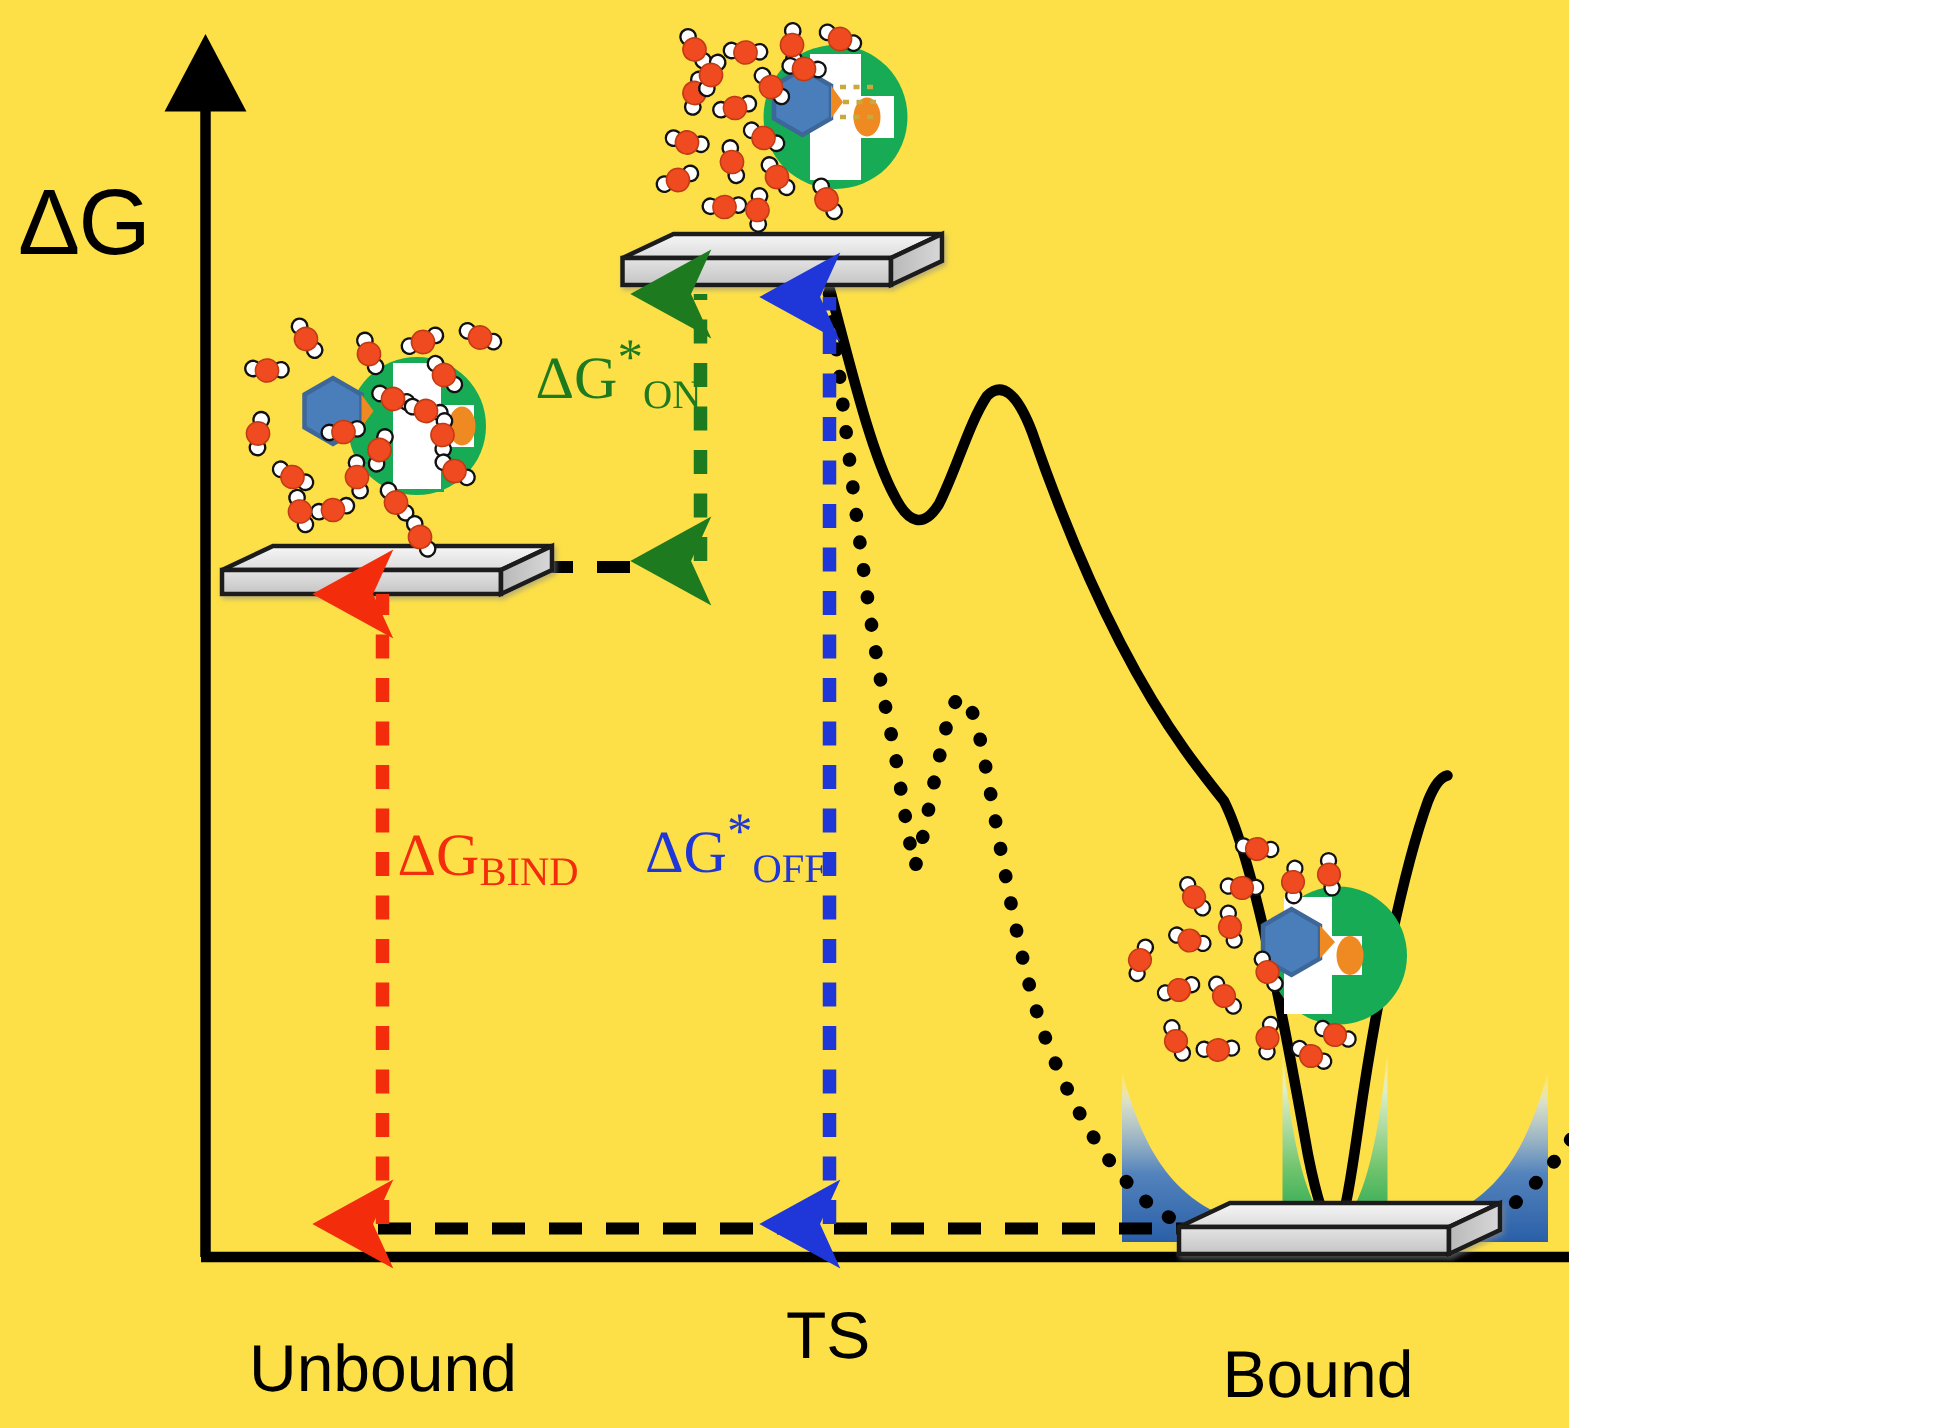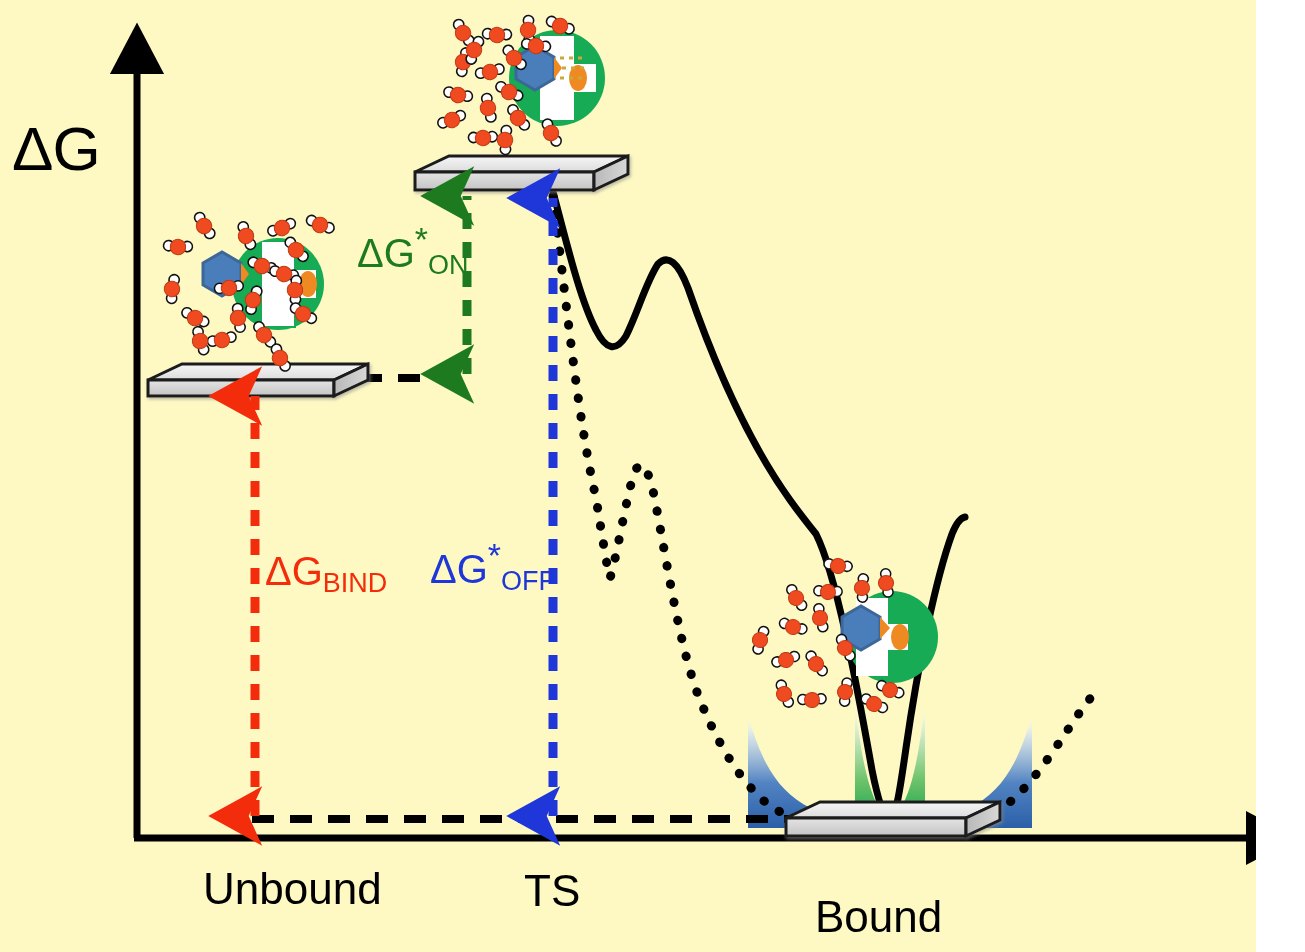--- a/index.html
+++ b/index.html
@@ -5,23 +5,23 @@
   html, body {
     margin: 0;
     padding: 0;
     background: #ffffff;
   }
   body {
     font-family: "Liberation Sans", sans-serif;
   }
   #canvas {
     position: relative;
-    width: 1256px;
+    width: 1046px;
     height: 952px;
-    background: #fef9c3;
+    background: #fde047;
     overflow: hidden;
   }
   #figure {
     position: absolute;
     left: 0;
     top: 0;
   }
   .axis-label {
     position: absolute;
     font-family: "Liberation Sans", sans-serif;
@@ -35,28 +35,28 @@
     line-height: 1;
     letter-spacing: -1px;
   }
   .state-label {
     position: absolute;
     font-size: 44px;
     color: #000000;
     white-space: nowrap;
     font-family: "Liberation Sans", sans-serif;
   }
-  #label-unbound { left: 166px; top: 864px; margin-left: 37px; }
+  #label-unbound { left: 166px; top: 888px; }
   #label-ts      { left: 524px; top: 866px; text-align: center; }
   #label-bound   { left: 815px; top: 868px; margin-top: 24px; }
 
   .energy-label {
     position: absolute;
     white-space: nowrap;
-    font-family: Liberation Sans, sans-serif;
+    font-family: Liberation Serif, serif;
     font-size: 40px;
   }
   .energy-label .sub {
     font-size: 27px;
     vertical-align: baseline;
     position: relative;
     top: 7px;
   }
   .energy-label .star {
     font-size: 34px;

